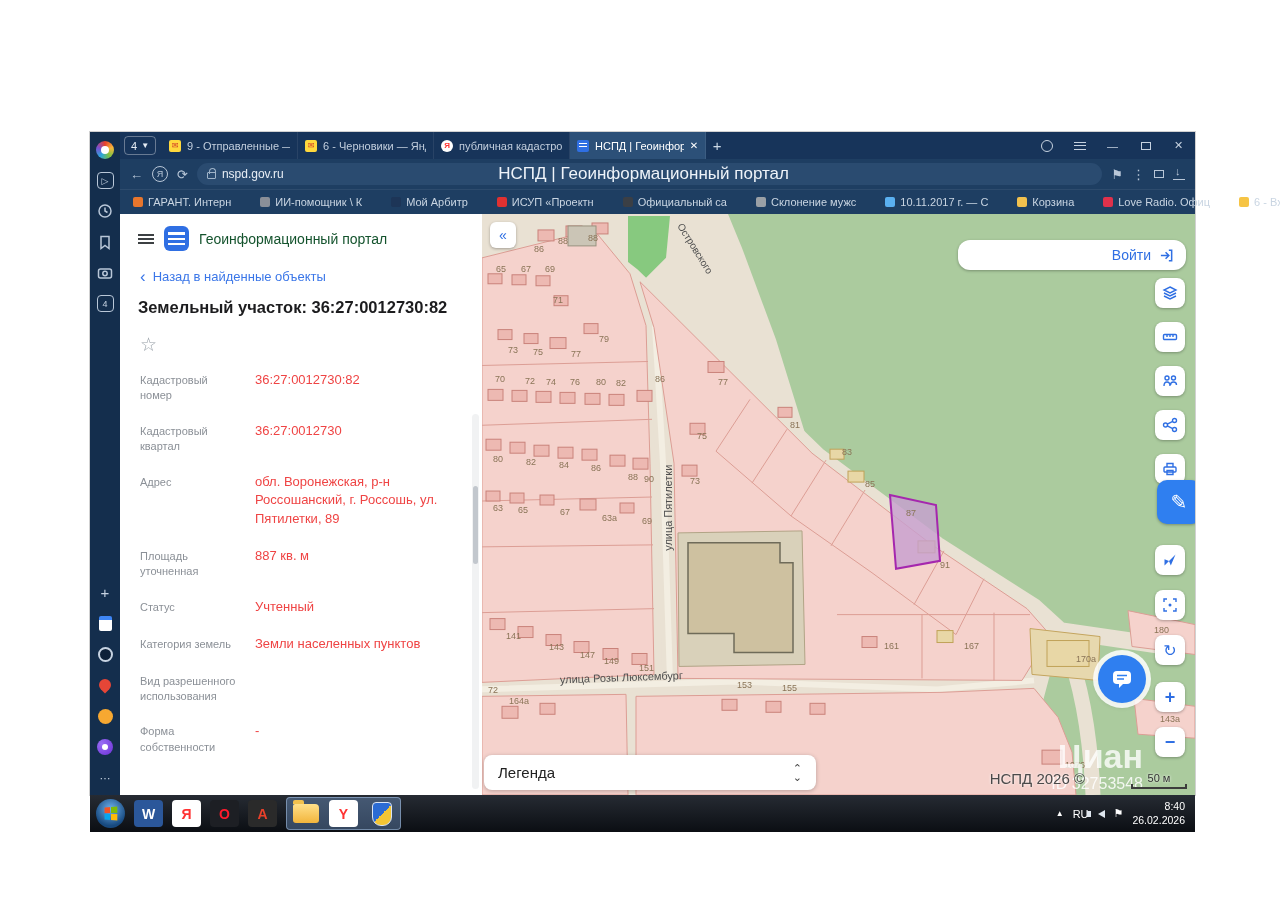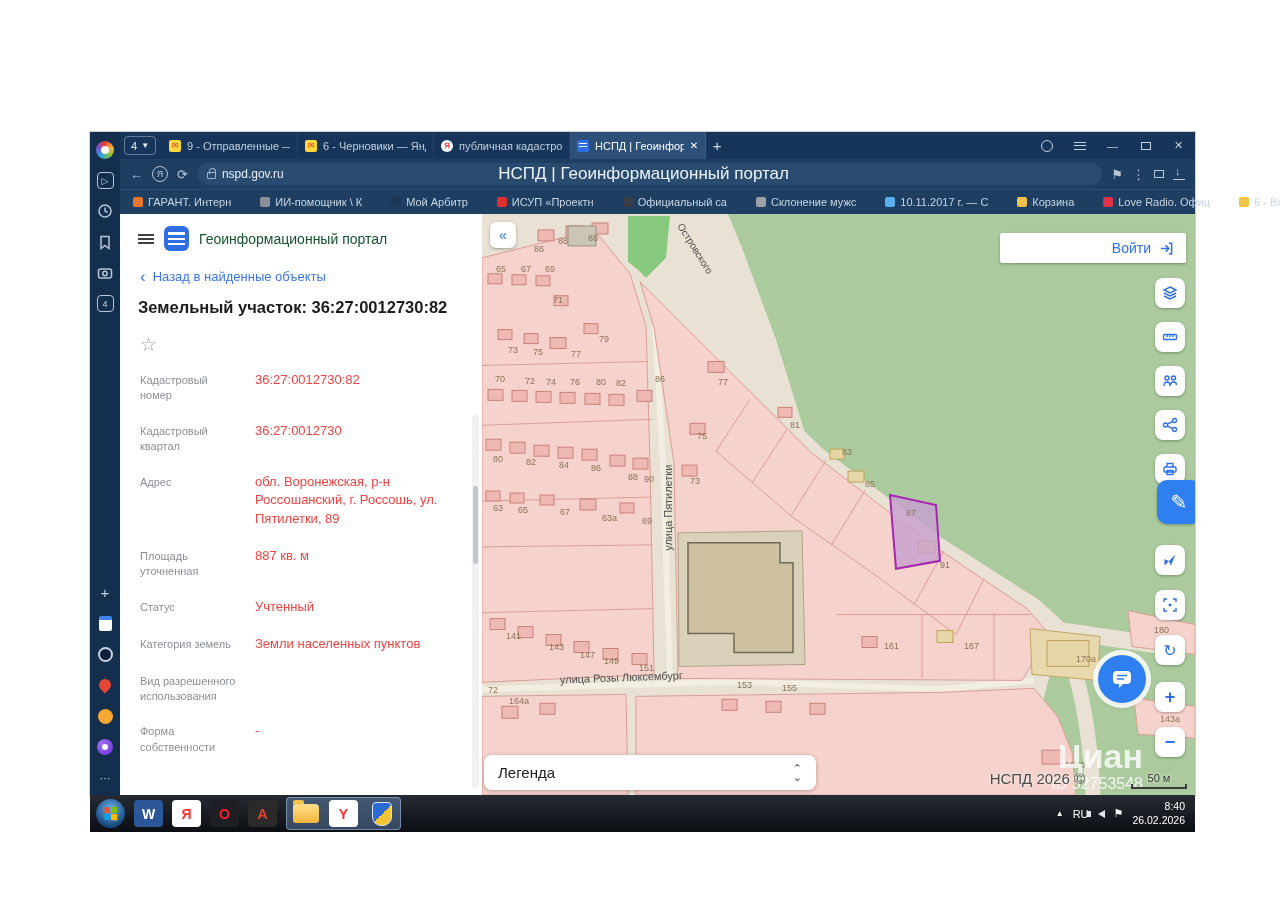--- a/index.html
+++ b/index.html
@@ -82,21 +82,21 @@
   .flabel{width:102px;font-size:11px;color:#8b9097;line-height:1.4;flex:none;padding-top:2px;}
   .fvalue{flex:1;font-size:13px;color:#ef4444;line-height:1.45;margin-left:13px;}
   .pscroll{position:absolute;right:3px;top:200px;bottom:6px;width:7px;background:#f1f2f3;border-radius:4px;}
   .pthumb{position:absolute;left:1px;right:1px;top:72px;height:78px;background:#c2c7cd;border-radius:4px;}
 
   
   .map{flex:1;position:relative;overflow:hidden;background:#abcb9e;}
   .map svg.base{position:absolute;inset:0;width:100%;height:100%;}
   #map-svg text{font-family:"Liberation Sans",sans-serif;}
   .collapse{position:absolute;left:8px;top:8px;width:26px;height:26px;background:#fff;border-radius:6px;box-shadow:0 1px 3px rgba(0,0,0,.3);color:#2f6fe3;font-size:14px;display:flex;align-items:center;justify-content:center;}
-  .loginbtn{position:absolute;right:9px;top:19px;width:186px;height:30px;background:#fff;border-radius:2px;box-shadow:0 1px 3px rgba(0,0,0,.3);display:flex;align-items:center;justify-content:flex-end;gap:8px;padding:0 12px;color:#2f6fe3;font-size:14px;}
+  .loginbtn{position:absolute;right:9px;top:26px;width:228px;height:30px;background:#fff;border-radius:12px;box-shadow:0 1px 3px rgba(0,0,0,.3);display:flex;align-items:center;justify-content:flex-end;gap:8px;padding:0 12px;color:#2f6fe3;font-size:14px;}
   .mtool{position:absolute;right:10px;width:30px;height:30px;background:#fff;border-radius:8px;box-shadow:0 1px 3px rgba(0,0,0,.3);display:flex;align-items:center;justify-content:center;color:#2f6fe3;}
   .mtool.draw{width:44px;height:44px;right:-6px;background:#2f7ff0;border-radius:10px;color:#fff;font-size:20px;z-index:3;}
   .mtool.zoomt{font-size:18px;font-weight:bold;}
   .chatfab{position:absolute;left:616px;top:441px;width:48px;height:48px;border-radius:50%;background:#2f7ff0;box-shadow:0 0 0 5px rgba(255,255,255,.85),0 2px 6px rgba(0,0,0,.3);display:flex;align-items:center;justify-content:center;z-index:3;}
   .legend{position:absolute;left:2px;bottom:5px;width:332px;height:35px;background:#fff;border-radius:8px;box-shadow:0 1px 4px rgba(0,0,0,.25);display:flex;align-items:center;padding:0 14px;z-index:4;}
   .legend .ltxt{font-size:15px;color:#222;}
   .lchev{margin-left:auto;display:flex;flex-direction:column;line-height:9px;font-size:11px;color:#444;text-align:center;}
   .attrib{position:absolute;right:110px;bottom:8px;font-size:15px;color:#4a4a4a;text-shadow:0 0 3px #fff;z-index:4;}
   .scalebar{position:absolute;right:8px;bottom:6px;width:56px;z-index:5;}
   .scalebar .stxt{font-size:11px;color:#333;text-align:center;text-shadow:0 0 3px #fff;}

